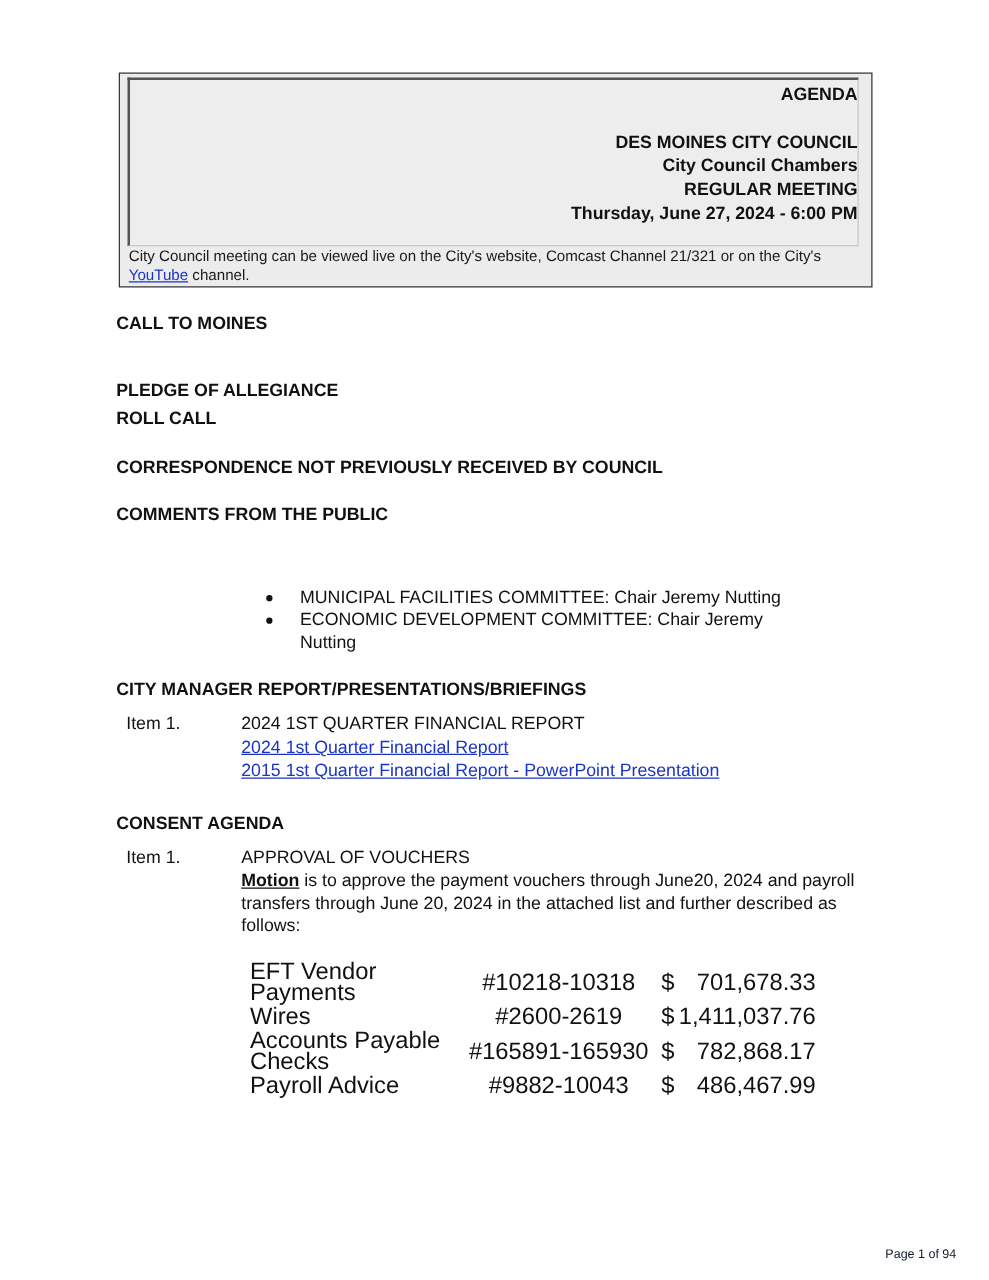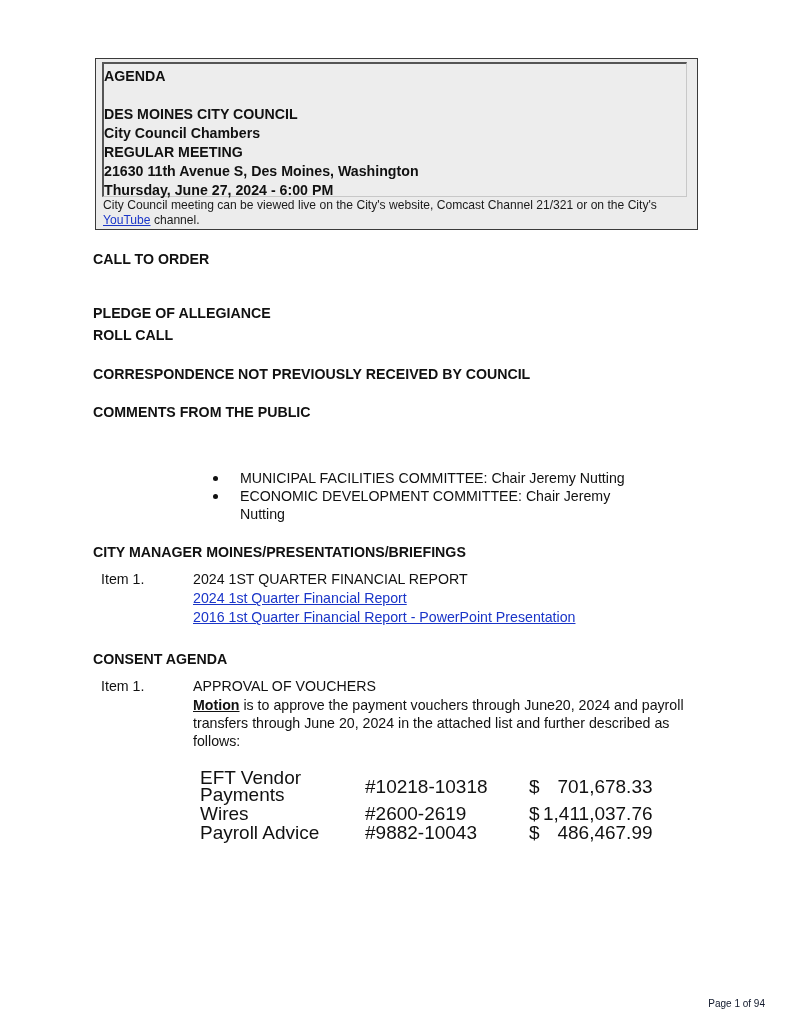--- a/index.html
+++ b/index.html
@@ -29,21 +29,21 @@
     .header-inner {
       position: absolute;
       left: 6px; top: 3px;
       width: 585px; height: 135px;
       border-left: 2px solid #555555;
       border-top: 2px solid #555555;
       border-right: 1px solid #c8c8c8;
       border-bottom: 1px solid #c8c8c8;
       box-sizing: border-box;
       background: #ededed;
-      text-align: left;
+      text-align: right;
       font-weight: bold;
       font-size: 14.2px;
       line-height: 19px;
       color: #111;
     }
     .header-inner .agenda-title { margin-top: 3px; display: block; }
     .header-inner .spacer { height: 19px; }
     .header-inner .line { display: block; }
     .header-note {
       position: absolute;
@@ -120,21 +120,21 @@
       left: 200px; top: 768px;
       border-collapse: collapse;
       font-size: 19px;
     }
     .voucher-table td {
       padding: 0;
       vertical-align: middle;
       line-height: 17px;
     }
     .voucher-table .c-type { width: 165px; }
-    .voucher-table .c-num { width: 164px; }
+    .voucher-table .c-num { width: 164px; text-align: center; }
     .voucher-table .c-dollar { width: 14px; text-align: left; }
     .voucher-table .c-amt { width: 86px; text-align: right; }
     .voucher-table tr.two-line td { height: 36px; }
     .voucher-table tr.one-line td { height: 19px; }
 
     .page-number {
       position: absolute;
       right: 26px; top: 998px;
       font-size: 10px;
       color: #0f172a;
@@ -145,50 +145,49 @@
 
 <div class="page">
 
   <div class="header-outer">
     <div class="header-inner">
       <span class="line agenda-title">AGENDA</span>
       <div class="spacer"></div>
       <span class="line">DES MOINES CITY COUNCIL</span>
       <span class="line">City Council Chambers</span>
       <span class="line">REGULAR MEETING</span>
-      <span class="line">21630 11th Avenue S, Des Moines, Washington</span>
       <span class="line">Thursday, June 27, 2024 - 6:00 PM</span>
     </div>
     <div class="header-note"><span>City Council meeting can be viewed live on the City's website, Comcast Channel 21/321 or on the City's </span><a class="link">YouTube</a><span> channel.</span></div>
   </div>
 
-  <div class="heading" style="top:251px">CALL TO ORDER</div>
+  <div class="heading" style="top:251px">CALL TO MOINES</div>
   <div class="heading" style="top:305px">PLEDGE OF ALLEGIANCE</div>
   <div class="heading" style="top:327px">ROLL CALL</div>
   <div class="heading" style="top:404px">COMMENTS FROM THE PUBLIC</div>
   <div class="heading" style="top:366px">CORRESPONDENCE NOT PREVIOUSLY RECEIVED BY COUNCIL</div>
 
   <ul class="bullet-list">
     <li>
       <span class="bullet-dot"></span>
       <span>MUNICIPAL FACILITIES COMMITTEE: Chair Jeremy Nutting</span>
     </li>
     <li style="width:410px">
       <span class="bullet-dot"></span>
       <span>ECONOMIC DEVELOPMENT COMMITTEE: Chair Jeremy Nutting</span>
     </li>
   </ul>
 
-  <div class="heading" style="top:544px">CITY MANAGER MOINES/PRESENTATIONS/BRIEFINGS</div>
+  <div class="heading" style="top:544px">CITY MANAGER REPORT/PRESENTATIONS/BRIEFINGS</div>
 
   <div class="item-label" style="top:570px">Item 1.</div>
   <div class="item-body" style="top:570px">
     <span class="item-title">2024 1ST QUARTER FINANCIAL REPORT</span>
     <a class="link">2024 1st Quarter Financial Report</a>
-    <a class="link">2016 1st Quarter Financial Report - PowerPoint Presentation</a>
+    <a class="link">2015 1st Quarter Financial Report - PowerPoint Presentation</a>
   </div>
 
   <div class="heading" style="top:651px">CONSENT AGENDA</div>
 
   <div class="item-label" style="top:677px">Item 1.</div>
   <div class="item-body" style="top:677px">
     <span class="item-title">APPROVAL OF VOUCHERS</span>
     <span class="motion-text"><span class="motion-word">Motion</span><span> is to approve the payment vouchers through June20, 2024 and payroll transfers through June 20, 2024 in the attached list and further described as follows:</span></span>
   </div>
 
@@ -199,20 +198,26 @@
         <td class="c-num">#10218-10318</td>
         <td class="c-dollar">$</td>
         <td class="c-amt">701,678.33</td>
       </tr>
       <tr class="one-line">
         <td class="c-type">Wires</td>
         <td class="c-num">#2600-2619</td>
         <td class="c-dollar">$</td>
         <td class="c-amt">1,411,037.76</td>
       </tr>
+      <tr class="two-line">
+        <td class="c-type">Accounts Payable Checks</td>
+        <td class="c-num">#165891-165930</td>
+        <td class="c-dollar">$</td>
+        <td class="c-amt">782,868.17</td>
+      </tr>
       <tr class="one-line">
         <td class="c-type">Payroll Advice</td>
         <td class="c-num">#9882-10043</td>
         <td class="c-dollar">$</td>
         <td class="c-amt">486,467.99</td>
       </tr>
     </tbody>
   </table>
 
   <div class="page-number">Page 1 of 94</div>

